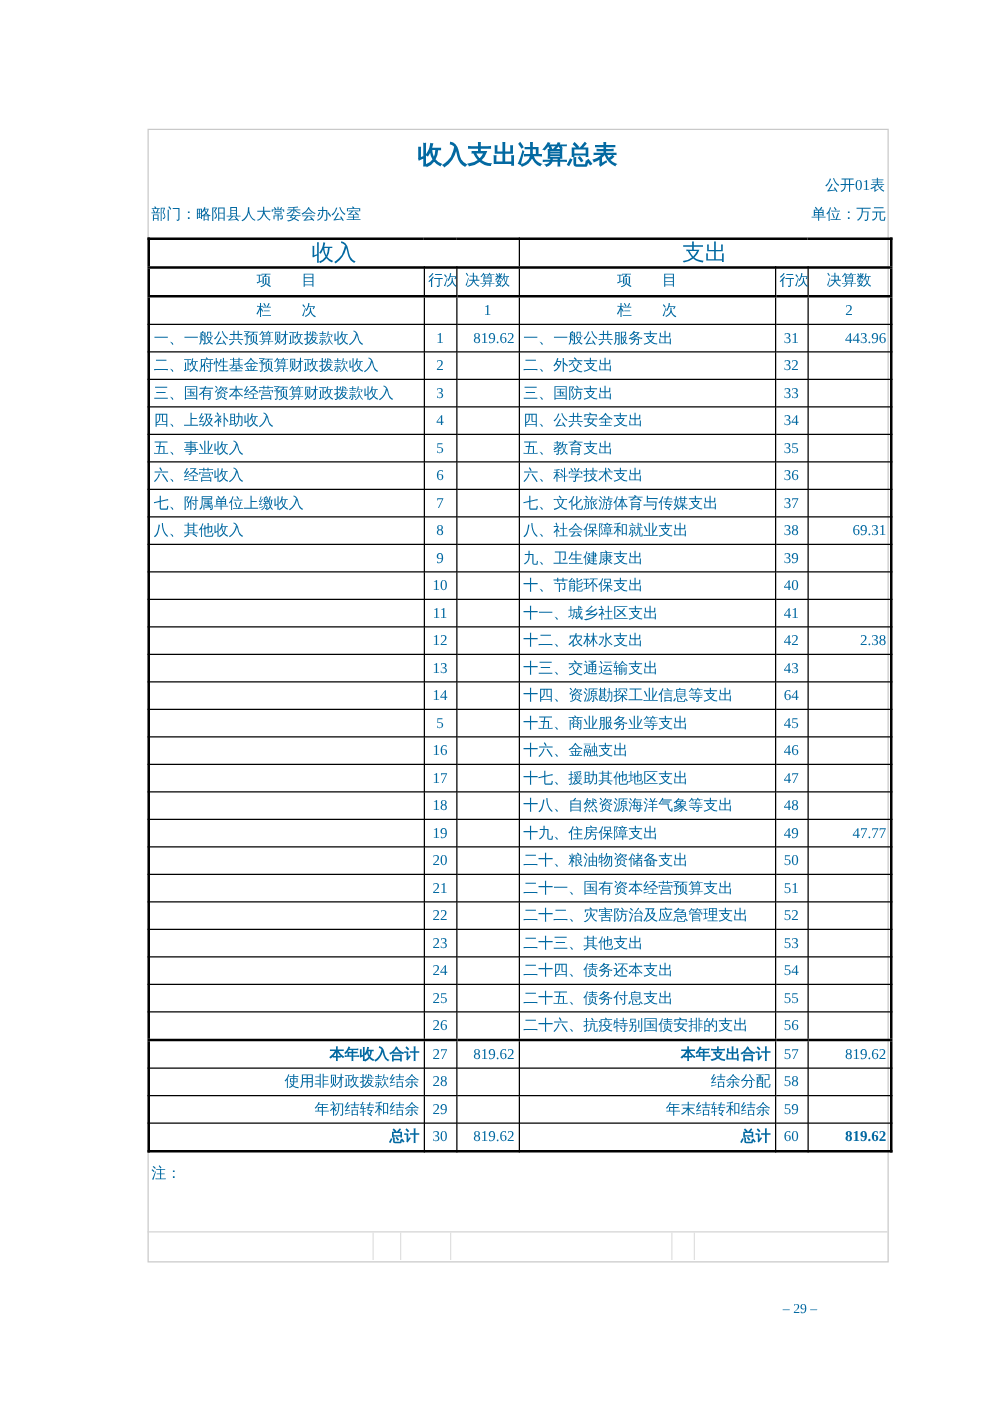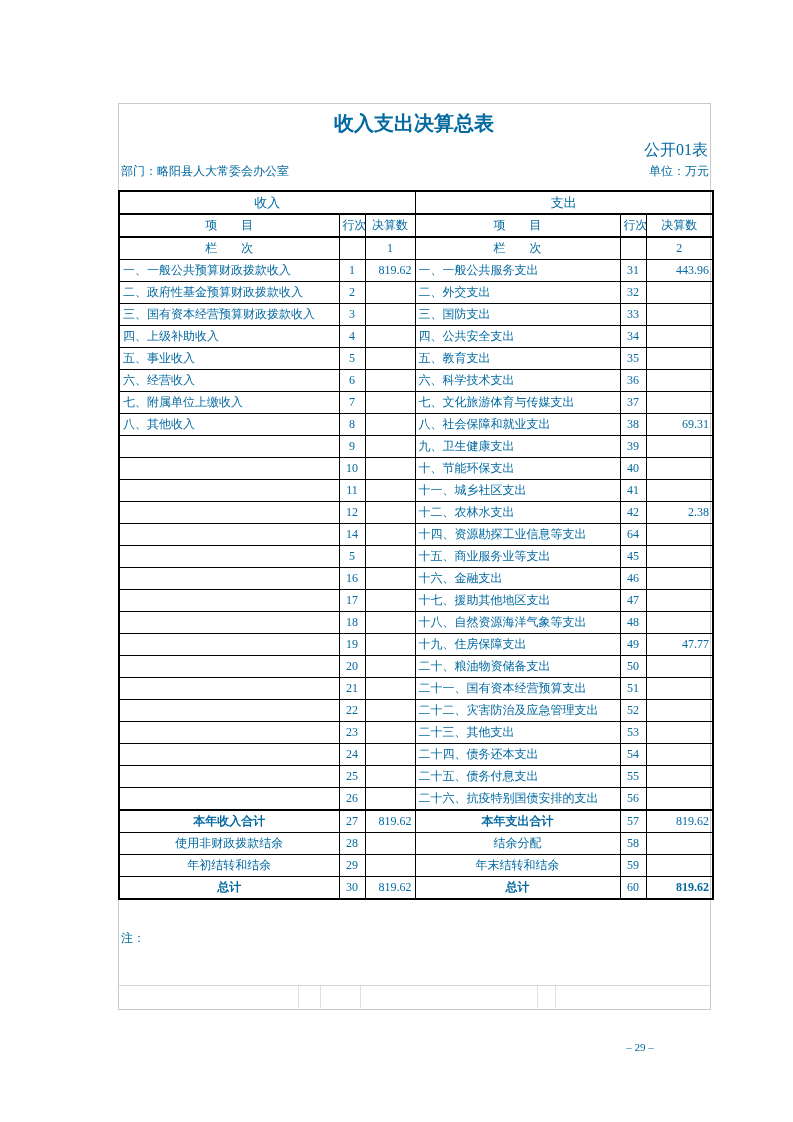--- a/index.html
+++ b/index.html
@@ -1,34 +1,34 @@
 <!DOCTYPE html>
 <html><head>
 <meta charset="utf-8">
 <style>
   html,body{margin:0;padding:0;background:#fff;}
   .sheet{position:relative;width:793px;height:1122px;background:#ffffff;overflow:hidden;
          font-family:"Liberation Serif","DejaVu Serif",serif;color:#0369a1;padding-left:25px;}
   .frame{position:absolute;left:118px;top:103px;width:591px;height:905px;border:1px solid #c9c9c9;}
   .title{position:absolute;left:118px;top:110px;width:592px;text-align:center;
          font-size:20px;font-weight:bold;font-family:"Liberation Sans","DejaVu Sans",sans-serif;}
-  .code{position:absolute;left:118px;top:140px;width:590px;text-align:right;font-size:16px;}
+  .code{position:absolute;left:118px;top:140px;width:590px;text-align:right;font-size:12px;}
   .meta{position:absolute;left:121px;top:163px;width:588px;font-size:12px;display:flex;justify-content:space-between;text-align:center;}
   table.main{position:absolute;left:118px;top:190px;width:594px;border-collapse:collapse;
              table-layout:fixed;font-size:12px;border:2px solid #000;}
   table.main td{border:1px solid #000;height:21px;line-height:21px;padding:0 3px;
                 overflow:hidden;white-space:nowrap;}
   td.item{text-align:left;}
   td.line{text-align:center;padding:0;}
   td.amt{text-align:right;padding:0 4px;}
-  td.center{text-align:center;}
+  td.center{text-align:right;}
   td.divl{border-left:2px solid #000;}
   .b{font-weight:bold;}
-  tr.h1 td{text-align:center;font-size:13px;border-bottom:2px solid #000;}
-  tr.h2 td{text-align:center;border-bottom:2px solid #000;}
+  tr.h1 td{text-align:center;font-size:18px;border-bottom:2px solid #000;}
+  tr.h2 td{text-align:center;border-bottom:2px solid #000;font-family:Liberation Mono, monospace;}
   tr.h3 td{text-align:center;}
   tr.sum-first td{border-top:2px solid #000;}
   .notes{position:absolute;left:121px;top:928px;width:560px;font-size:12px;line-height:21px;display:flex;}
   .notes .pfx{flex:0 0 auto;}
   .grayline-h{position:absolute;left:118px;top:985px;width:592px;height:0;border-top:1px solid #d4d4d4;}
   .grayline-v{position:absolute;top:986px;height:22px;width:0;border-left:1px solid #e0e0e0;}
   .pageno{position:absolute;left:585px;top:1041px;width:110px;text-align:center;font-size:11px;}
 </style>
 </head>
 <body>
@@ -169,20 +169,28 @@
         <tr>
           <td class="item"></td>
           <td class="line">12</td>
           <td class="amt"></td>
           <td class="item divl">十二、农林水支出</td>
           <td class="line">42</td>
           <td class="amt">2.38</td>
         </tr>
         <tr>
           <td class="item"></td>
+          <td class="line">13</td>
+          <td class="amt"></td>
+          <td class="item divl">十三、交通运输支出</td>
+          <td class="line">43</td>
+          <td class="amt"></td>
+        </tr>
+        <tr>
+          <td class="item"></td>
           <td class="line">14</td>
           <td class="amt"></td>
           <td class="item divl">十四、资源勘探工业信息等支出</td>
           <td class="line">64</td>
           <td class="amt"></td>
         </tr>
         <tr>
           <td class="item"></td>
           <td class="line">5</td>
           <td class="amt"></td>

